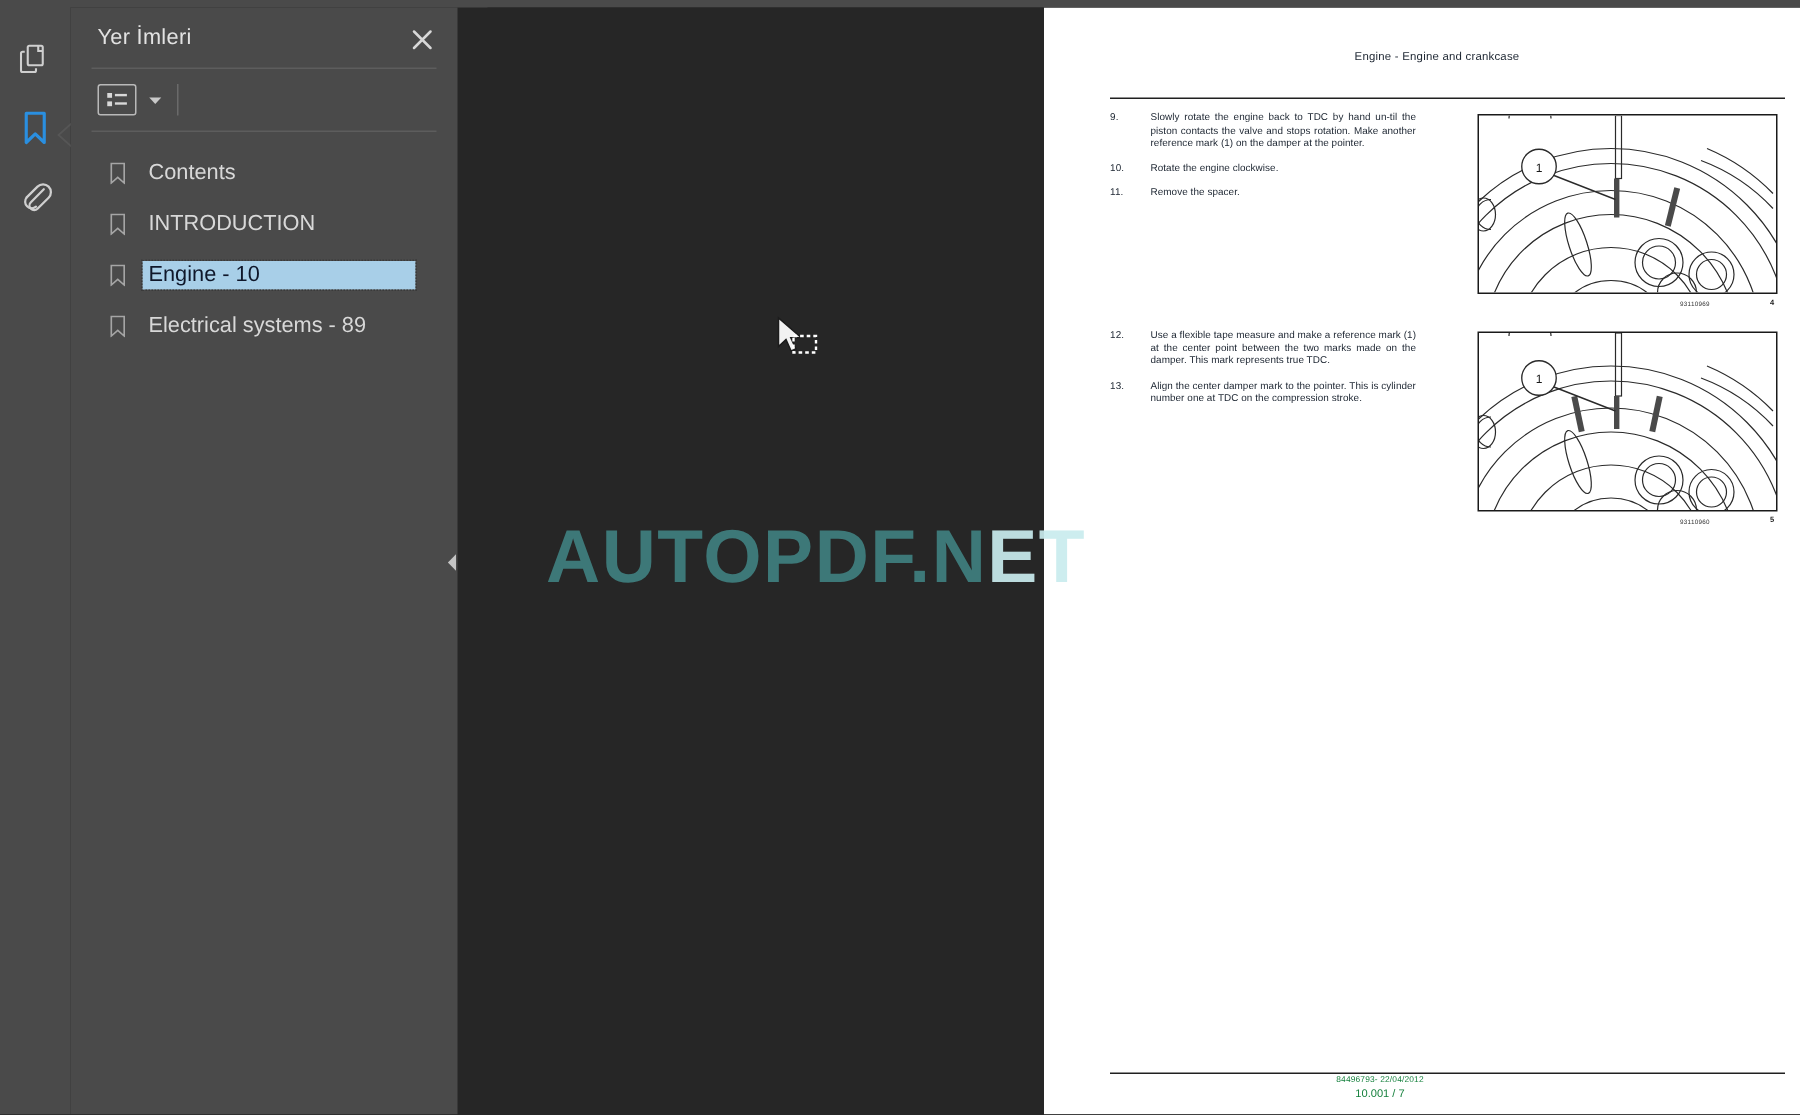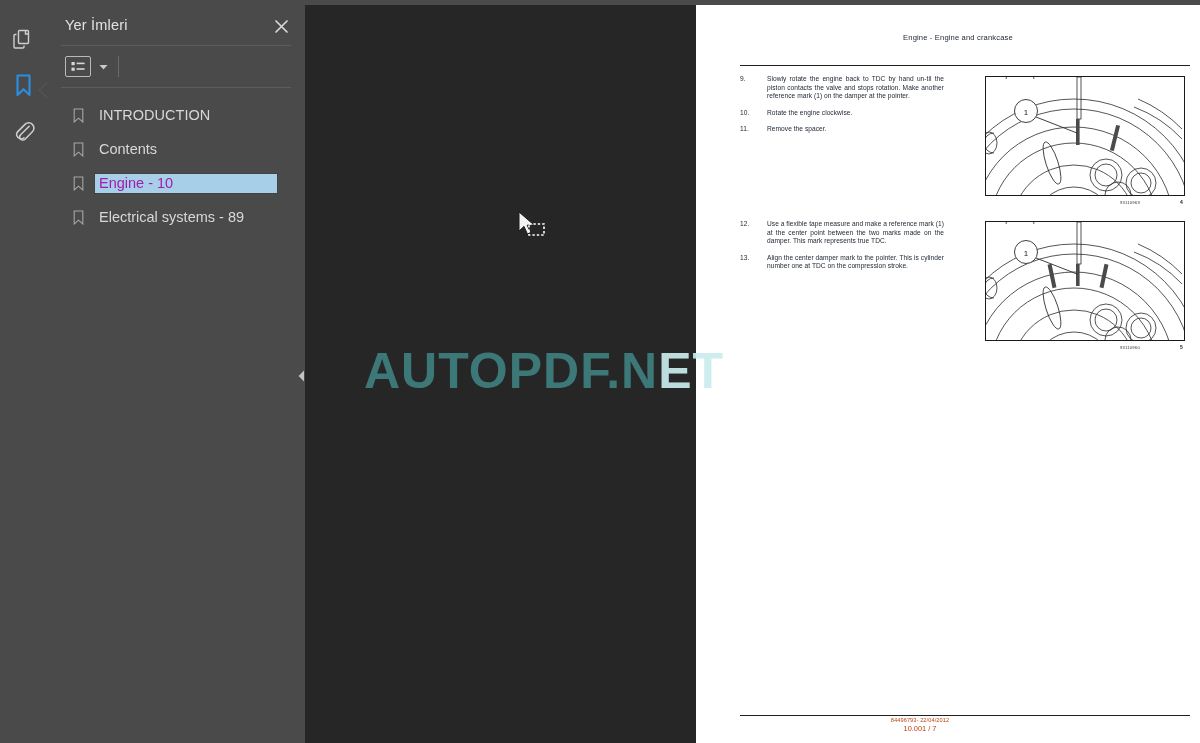--- a/index.html
+++ b/index.html
@@ -80,21 +80,21 @@
   .bm-row {
     height: 34px; display: flex; align-items: center;
     padding-left: 26px; cursor: pointer;
   }
   .bm-ico { width: 22px; flex: 0 0 22px; display: flex; align-items: center; }
   .bm-label {
     color: #d8d8d8; font-size: 14.5px; white-space: nowrap;
     padding: 1px 4px 2px 4px;
   }
   .bm-row.selected .bm-label {
-    background: #a8cfe8; color: #a21caf; outline: 1px dotted #3a3a3a;
+    background: #a8cfe8; color: #0f172a; outline: 1px dotted #3a3a3a;
     padding: 1px 4px 2px 4px;
     width: 182px;
   }
 
   
   .collapse-handle {
     position: absolute; left: 296px; top: 366px;
     width: 11px; height: 22px;
     display: flex; align-items: center; justify-content: center;
     cursor: pointer;
@@ -125,21 +125,21 @@
   .rule-top {
     position: absolute; top: 60px; left: 44px; width: 450px;
     height: 1px; background: #202020;
   }
   .rule-bot {
     position: absolute; top: 710px; left: 44px; width: 450px;
     height: 1px; background: #202020;
   }
   .page-footer {
     position: absolute; top: 712px; left: 0; width: 448px;
-    text-align: center; color: #c2410c;
+    text-align: center; color: #15803d;
   }
   .footer-a { font-size: 5.6px; letter-spacing: .1px; }
   .footer-b { font-size: 7.4px; margin-top: 1px; }
 
   
   .block { position: absolute; }
   .step {
     display: flex; margin-bottom: 8px;
     color: #1b2430;
   }
@@ -253,30 +253,30 @@
     <div class="hr"></div>
 
     <div class="bm-list">
 
       <div class="bm-row">
         <span class="bm-ico">
           <svg width="11" height="15" viewBox="0 0 11 15">
               <path d="M1.2 1 L9.8 1 L9.8 14 L5.5 10.2 L1.2 14 Z" fill="none" stroke="#a5a5a5" stroke-width="1.1"></path>
             </svg>
         </span>
-        <span class="bm-label">INTRODUCTION</span>
+        <span class="bm-label">Contents</span>
       </div>
 
       <div class="bm-row">
         <span class="bm-ico">
           <svg width="11" height="15" viewBox="0 0 11 15">
               <path d="M1.2 1 L9.8 1 L9.8 14 L5.5 10.2 L1.2 14 Z" fill="none" stroke="#a5a5a5" stroke-width="1.1"></path>
             </svg>
         </span>
-        <span class="bm-label">Contents</span>
+        <span class="bm-label">INTRODUCTION</span>
       </div>
 
       <div class="bm-row selected">
         <span class="bm-ico">
           <svg width="11" height="15" viewBox="0 0 11 15">
               <path d="M1.2 1 L9.8 1 L9.8 14 L5.5 10.2 L1.2 14 Z" fill="none" stroke="#a5a5a5" stroke-width="1.1"></path>
             </svg>
         </span>
         <span class="bm-label">Engine - 10</span>
       </div>

